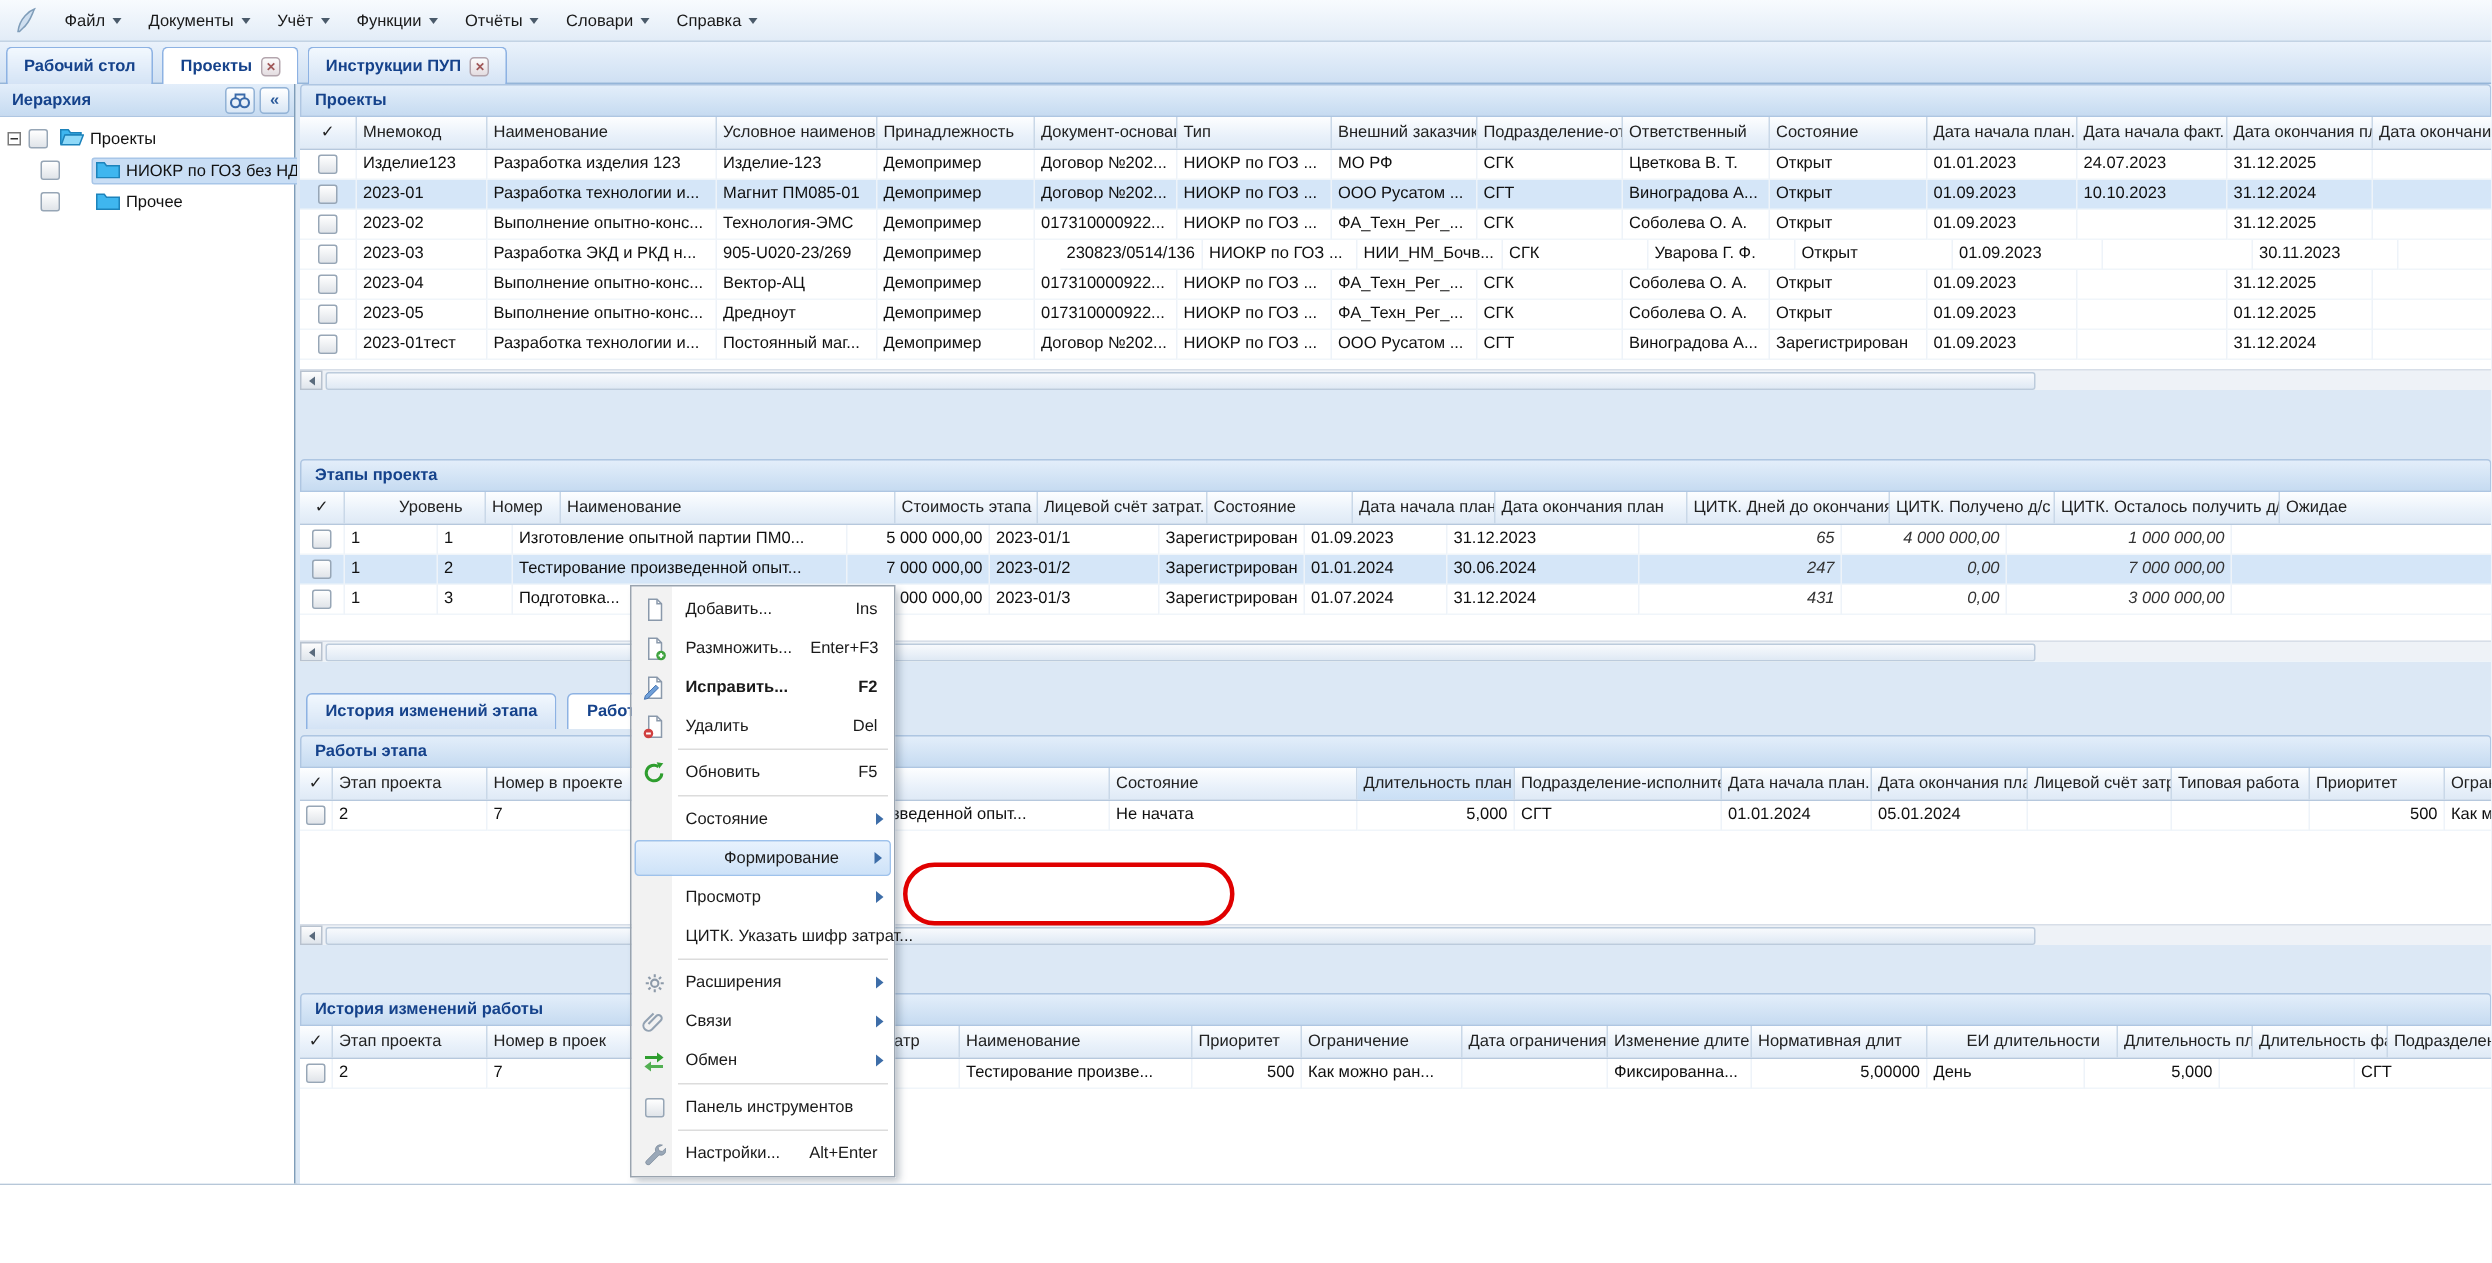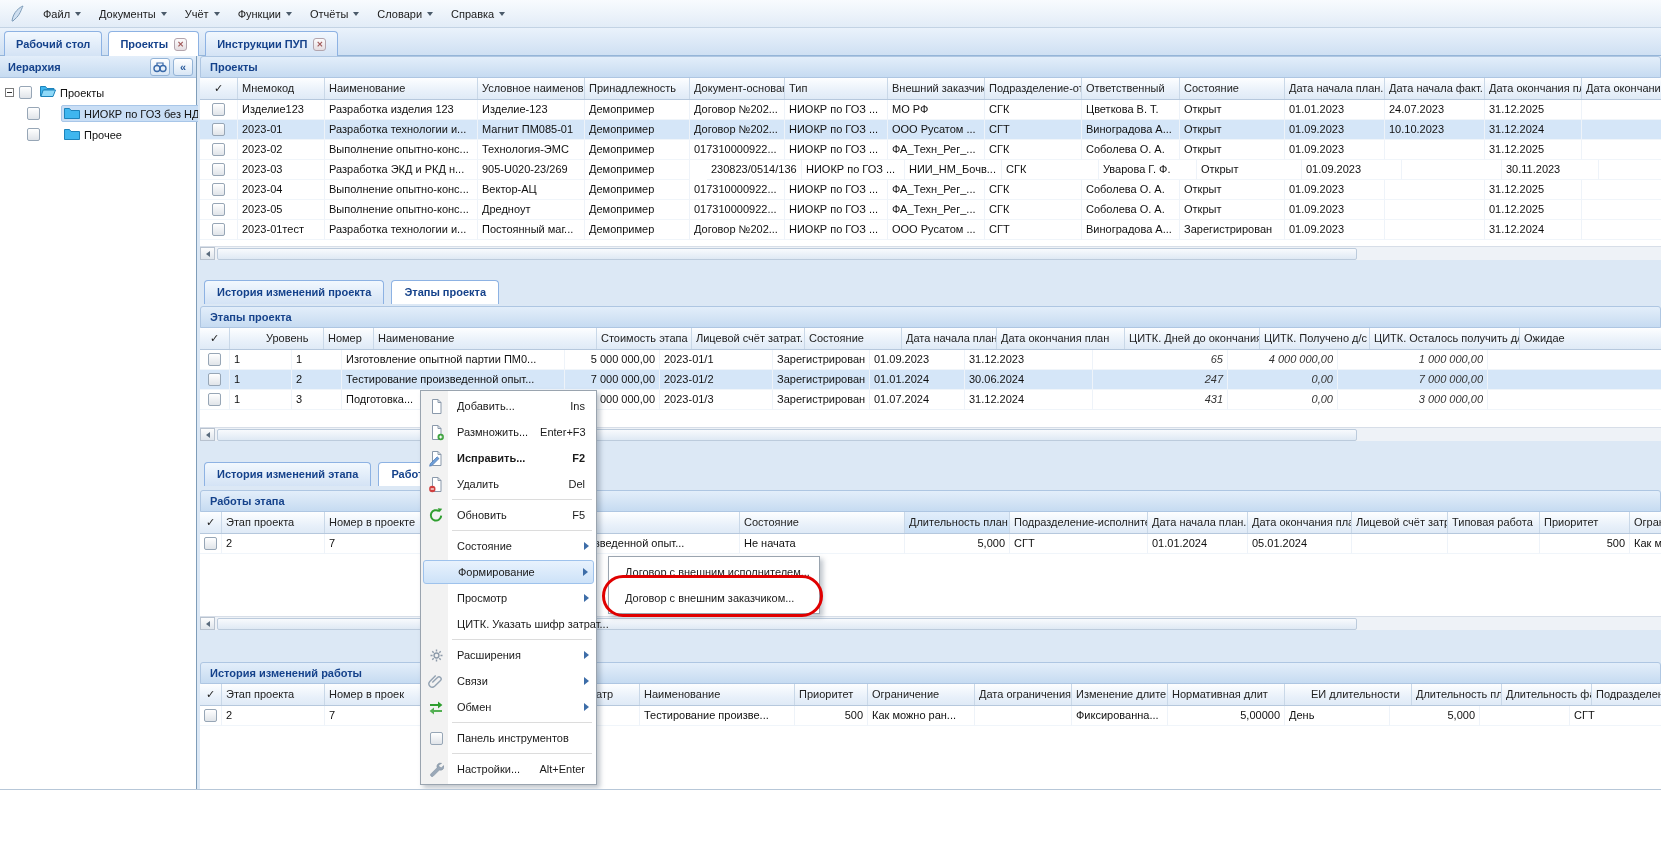--- a/index.html
+++ b/index.html
@@ -60,21 +60,21 @@
   .dtab.active { background:#fff; }
   .dtab.w196 { width:196px; }
   .dtab.w132 { width:132px; text-align:center; }
 
   
   .ctx { position:absolute; left:420px; top:390px; width:177px; padding:2px; background:linear-gradient(to right,#f2f2f2 0,#f2f2f2 27px,#fff 27px); border:1px solid #9aa4af; box-shadow:3px 3px 5px rgba(70,85,105,.35); z-index:50; }
   .mi { position:relative; height:26px; display:flex; align-items:center; padding:0 9px 0 34px; color:#1a1a1a; white-space:nowrap; cursor:pointer; }
   .mi .ic { position:absolute; left:4px; top:50%; transform:translateY(-50%); width:18px; height:18px; display:flex; align-items:center; justify-content:center; }
   .mi .sc { margin-left:auto; padding-left:12px; }
   .mi.bold { font-weight:bold; }
-  .mi.hl { background:linear-gradient(#e8f2fd,#cde2f8); border:1px solid #9ec2ec; border-radius:3px; height:24px; margin:1px 0; }
+  .mi.hl { background:linear-gradient(#e8f2fd,#cde2f8); border:1px solid #9ec2ec; border-radius:3px; height:24px; margin:1px 0;justify-content:center; }
   .mi .arr { position:absolute; right:5px; top:50%; transform:translateY(-50%); width:0; height:0; border-top:4px solid transparent; border-bottom:4px solid transparent; border-left:5px solid #3d6da8; }
   .msep { height:1px; background:#dcdcdc; margin:2px 2px 2px 29px; }
 
   .submenu { position:absolute; left:608px; top:556px; width:212px; padding:2px; background:#fff; border:1px solid #9aa4af; box-shadow:3px 3px 5px rgba(70,85,105,.35); z-index:60; }
   .smi { height:26px; line-height:26px; padding:0 10px 0 14px; color:#1a1a1a; white-space:nowrap; cursor:pointer; }
 
   .red-oval { position:absolute; left:602px; top:575px; width:221px; height:42px; border:3px solid #e00000; border-radius:21px; z-index:70; pointer-events:none; }
 </style>
 </head>
 <body>
@@ -318,24 +318,20 @@
           <div class="g-c" style="width: 97px;">СГТ</div>
           <div class="g-c" style="width: 98px;">Виноградова А...</div>
           <div class="g-c" style="width: 105px;">Зарегистрирован</div>
           <div class="g-c" style="width: 100px;">01.09.2023</div>
           <div class="g-c" style="width: 100px;"></div>
           <div class="g-c" style="width: 97px;">31.12.2024</div>
           <div class="g-c" style="width: 110px;"></div>
         </div>
       </div>
 
-    <div class="tabs-row" style="top:224px;">
-      <span class="dtab">История изменений проекта</span>
-      <span class="dtab active">Этапы проекта</span>
-    </div>
 
     <div class="phead" style="top:250px;"><span>Этапы проекта</span></div>
     <div class="gridbox" style="top:272px;height:113px;">
       <div class="hscroll">
           <span class="sb-arrow">
             <i class="tri-l"></i>
           </span>
           <span class="sb-thumb"></span>
         </div>
     <div class="g-head">
@@ -607,20 +603,16 @@
         <span class="ic">
           <svg width="16" height="16" viewBox="0 0 16 16">
             <path d="M13.6 2.4a3.4 3.4 0 0 0-4.5 4.3L3 12.8a1.6 1.6 0 1 0 2.3 2.3l6.1-6.1a3.4 3.4 0 0 0 4.3-4.5L13.5 6.7l-2.2-.6-.6-2.2z" fill="#9aa8b8" stroke="#7b8a9a" stroke-width="0.5"></path>
           </svg>
         </span>
         <span>Настройки...</span>
         <span class="sc">Alt+Enter</span>
       </div>
     </div>
 
-  <div class="submenu" id="submenu">
-      <div class="smi">Договор с внешним исполнителем...</div>
-      <div class="smi">Договор с внешним заказчиком...</div>
-    </div>
 
   <div class="red-oval"></div>
 
 </div>
 
 </body></html>

